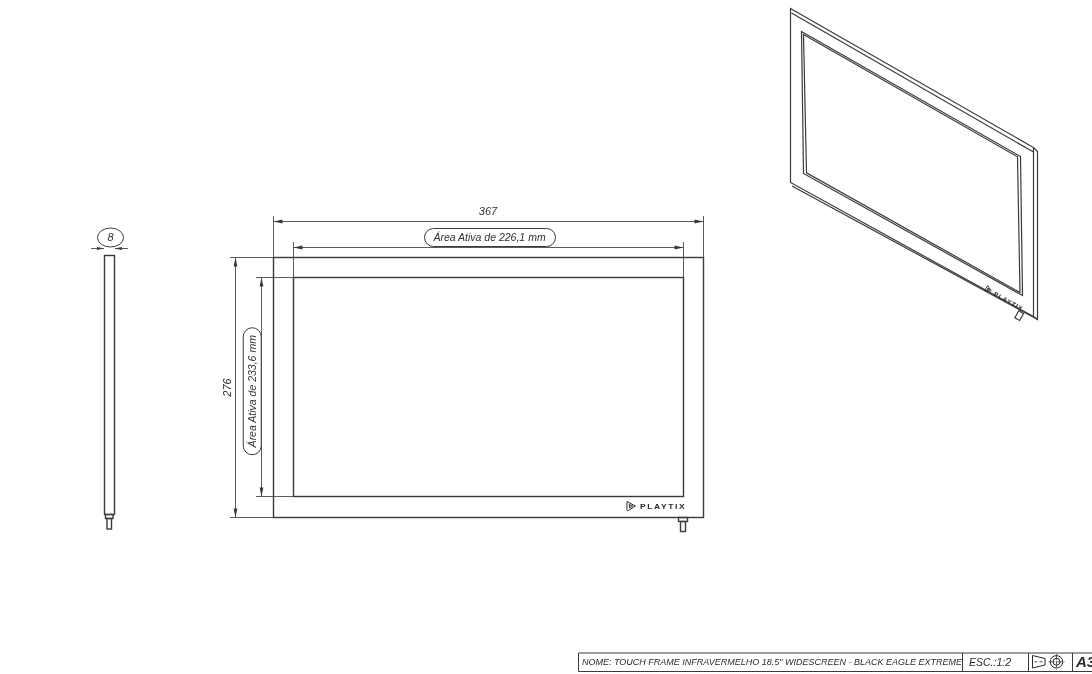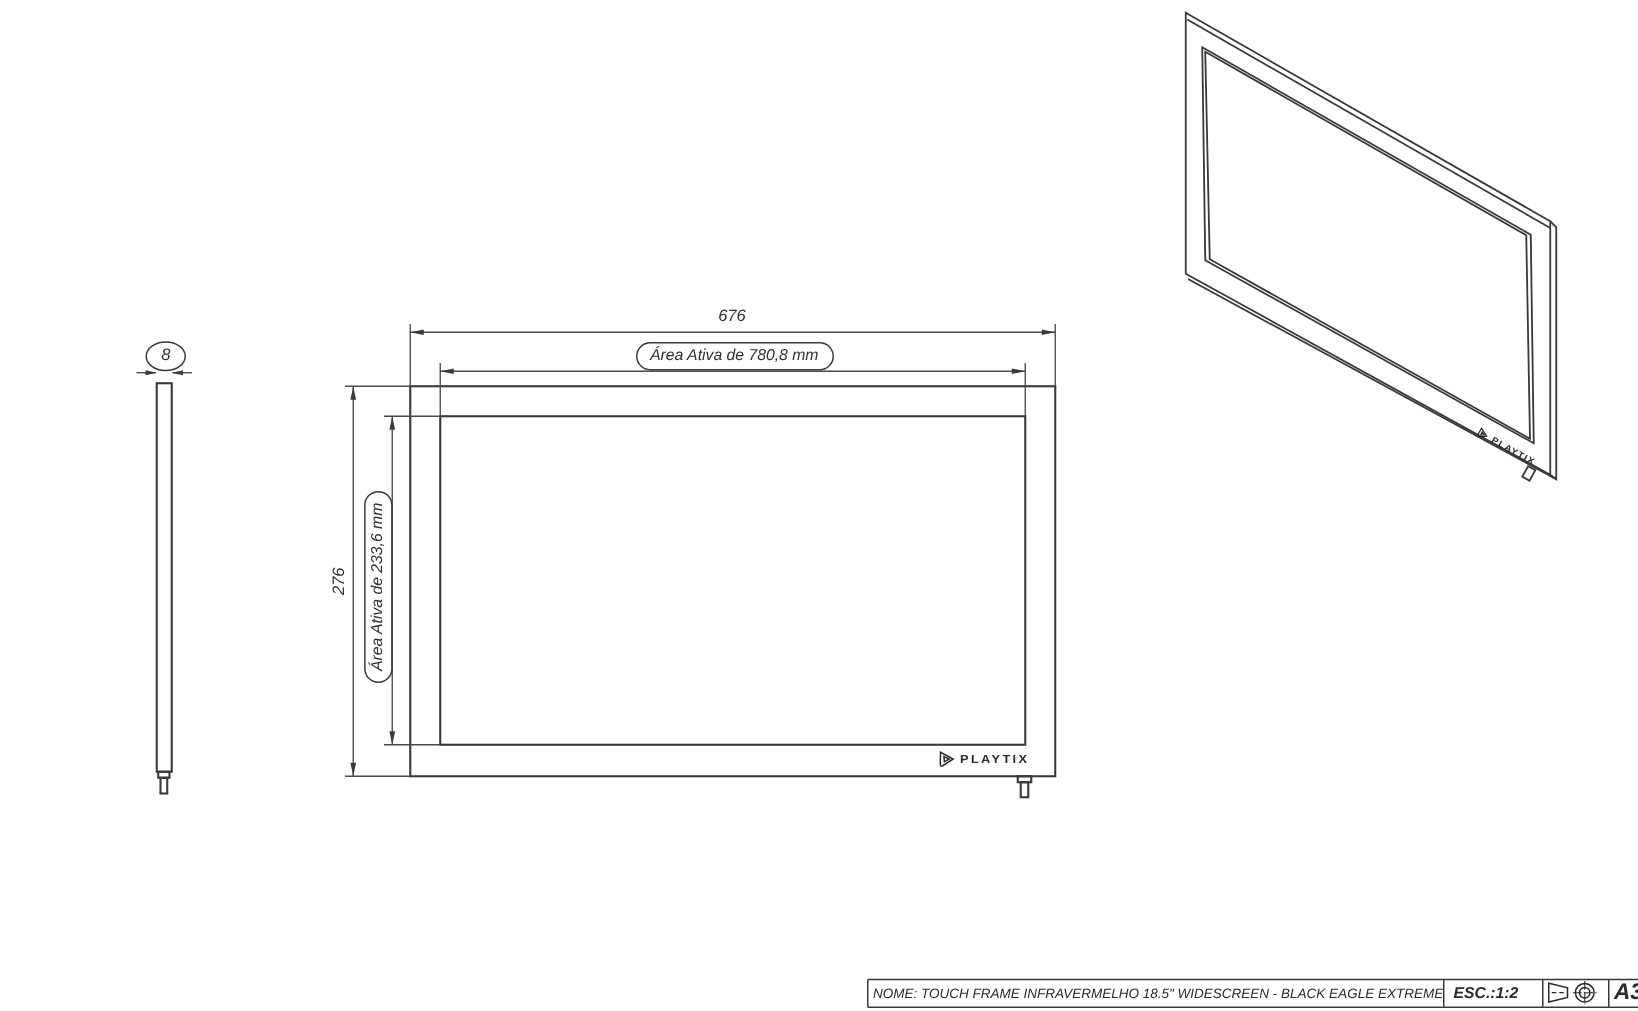--- a/index.html
+++ b/index.html
@@ -13,21 +13,21 @@
   .capsule{
     border:1px solid #3a3a3a;border-radius:10px;background:#fff;
     font-style:italic;font-size:10.5px;color:#303030;text-align:center;
     white-space:nowrap;display:flex;align-items:center;justify-content:center;
   }
   .rot90{transform:rotate(-90deg);}
   .logo{display:flex;align-items:center;gap:3px;color:#2b2b2b;}
   .logo .word{font-weight:bold;font-size:8.5px;letter-spacing:1.6px;transform:scaleY(0.92);}
   .iso-logo .word{font-size:6.5px;letter-spacing:0.8px;}
   .tb-text{font-style:italic;font-size:9px;color:#2a2a2a;line-height:18px;white-space:nowrap;}
-  .tb-bold{font-weight:bold;font-size:10.5px;}
+  .tb-bold{font-weight:normal;font-size:10.5px;}
   .tb-sheet{font-weight:bold;font-size:15px;}
 </style>
 </head>
 <body>
 
 <div id="sheet">
 
   <svg id="linework" viewBox="0 0 1092 674" fill="none" stroke="#3a3a3a" stroke-width="1.4" overflow="visible">
 
     <g>
@@ -96,24 +96,24 @@
       <line x1="578.5" y1="671.5" x2="1092" y2="671.5"></line>
       <line x1="578.5" y1="653" x2="578.5" y2="671.5"></line>
       <line x1="962.5" y1="653" x2="962.5" y2="671.5"></line>
       <line x1="1028.5" y1="653" x2="1028.5" y2="671.5"></line>
       <line x1="1072.5" y1="653" x2="1072.5" y2="671.5"></line>
     </g>
   </svg>
 
   <div class="abs dimtext" style="left:98px;top:230.5px;width:25px;">8</div>
 
-  <div class="abs dimtext" style="left:458px;top:205px;width:60px;">676</div>
+  <div class="abs dimtext" style="left:458px;top:205px;width:60px;">367</div>
 
   <div class="abs capsule" style="left:423.5px;top:228px;width:130px;height:16.5px;">
-    <span>Área Ativa de 780,8 mm</span>
+    <span>Área Ativa de 226,1 mm</span>
   </div>
 
   <div class="abs dimtext rot90" style="left:207px;top:381px;width:40px;height:13px;">276</div>
 
   <div class="abs capsule rot90" style="left:187.5px;top:381.5px;width:126px;height:16.5px;">
     <span>Área Ativa de 233,6 mm</span>
   </div>
 
   <div class="abs logo" style="left:625px;top:500px;height:12px;">
     <svg width="12" height="12" viewBox="0 0 12 12" fill="none" stroke="#2b2b2b" stroke-width="1">

